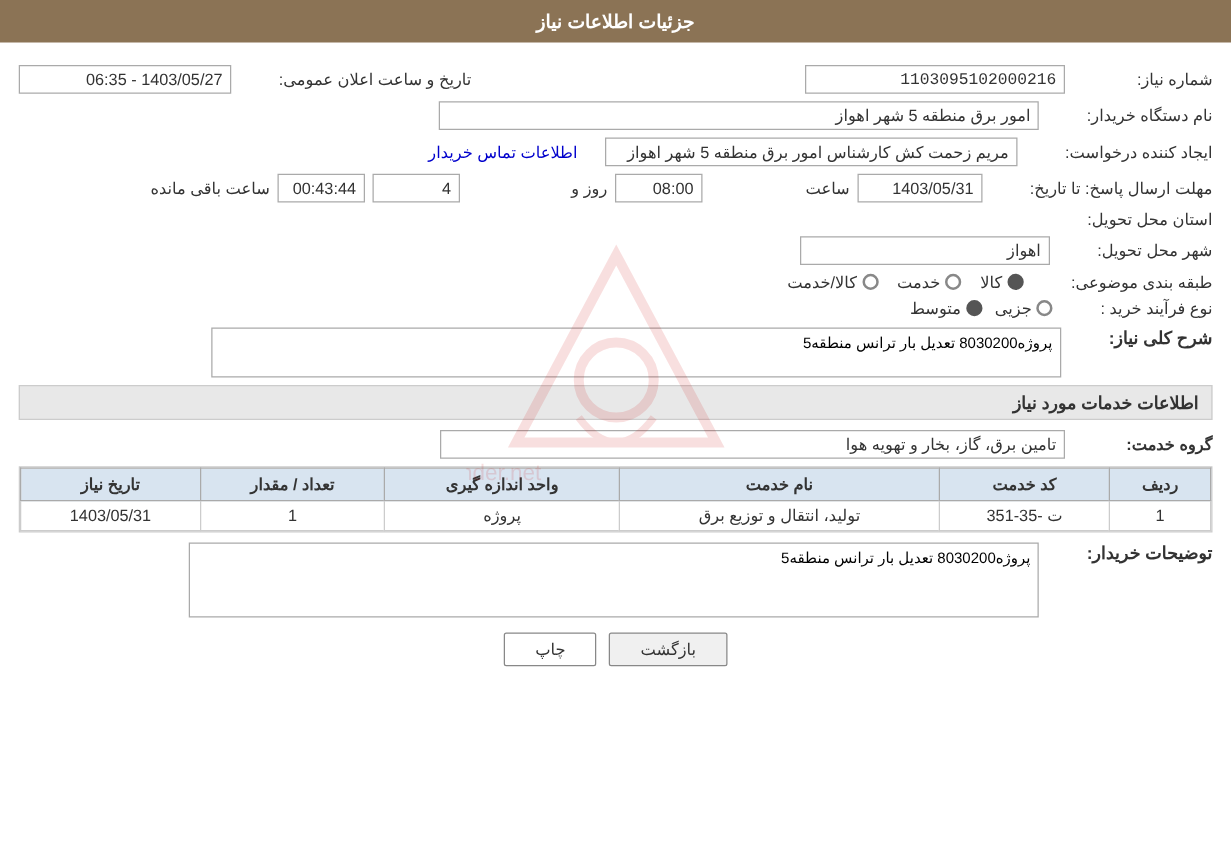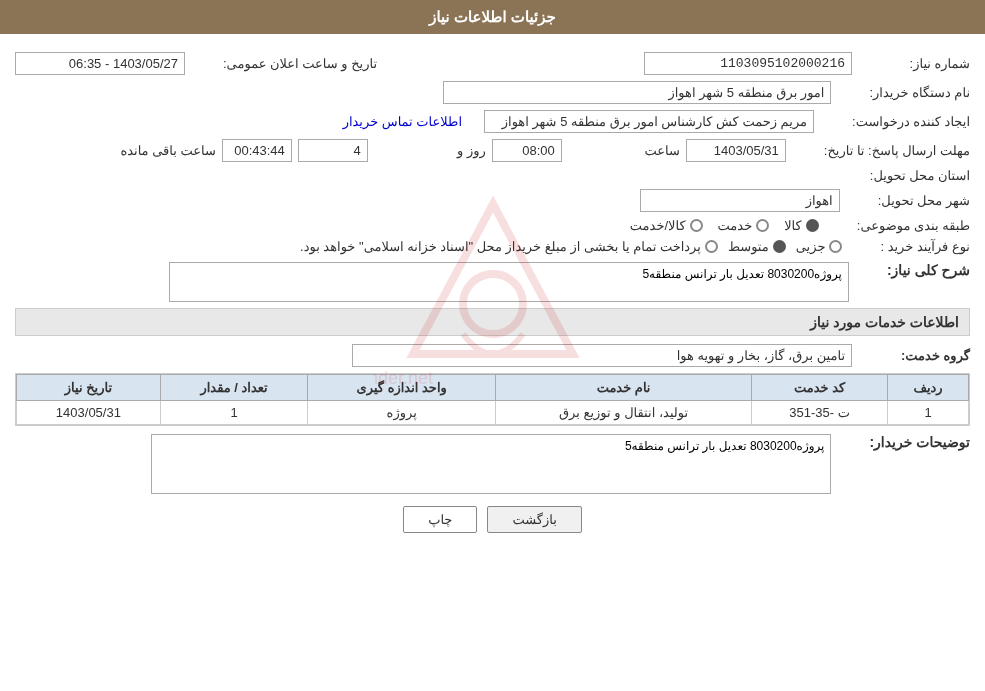--- a/index.html
+++ b/index.html
@@ -178,21 +178,21 @@
     <div class="form-row" style="margin-top:8px;">
       <span class="label">شماره نیاز:</span>
       <div class="field-box field-medium">1103095102000216</div>
       <span style="flex:1"></span>
       <span class="label">تاریخ و ساعت اعلان عمومی:</span>
       <div class="field-box" style="width:170px;">1403/05/27 - 06:35</div>
     </div>
 
     <div class="form-row">
       <span class="label">نام دستگاه خریدار:</span>
-      <div class="field-box" style="width:388px;">امور برق منطقه 5 شهر اهواز</div>
+      <div class="field-box" style="width:480px;">امور برق منطقه 5 شهر اهواز</div>
     </div>
 
     <div class="form-row">
       <span class="label">ایجاد کننده درخواست:</span>
       <div class="field-box" style="width:330px;">مریم زحمت کش کارشناس امور برق منطقه 5 شهر اهواز</div>
       <span style="width:10px;"></span>
       <span class="label-blue">اطلاعات تماس خریدار</span>
     </div>
 
     <div class="form-row">
@@ -236,24 +236,20 @@
     <div class="form-row" style="flex-wrap:wrap; align-items:flex-start;">
       <span class="label">نوع فرآیند خرید :</span>
       <div class="radio-group" style="flex-wrap:wrap; gap:10px;">
         <div class="radio-item">
           <span class="radio-circle"></span>
           <span>جزیی</span>
         </div>
         <div class="radio-item">
           <span class="radio-circle selected"></span>
           <span>متوسط</span>
-        </div>
-        <div class="radio-item">
-          <span class="radio-circle"></span>
-          <span>پرداخت تمام یا بخشی از مبلغ خریداز محل "اسناد خزانه اسلامی" خواهد بود.</span>
         </div>
       </div>
     </div>
 
     <div class="form-row" style="align-items:flex-start; margin-top:8px;">
       <span class="label" style="font-weight:bold; font-size:14px;">شرح کلی نیاز:</span>
       <textarea class="textarea-box" style="width: 680px; height: 40px;" readonly="">پروژه8030200 تعدیل بار ترانس منطقه5</textarea>
     </div>
 
     <div class="section-title">اطلاعات خدمات مورد نیاز</div>

